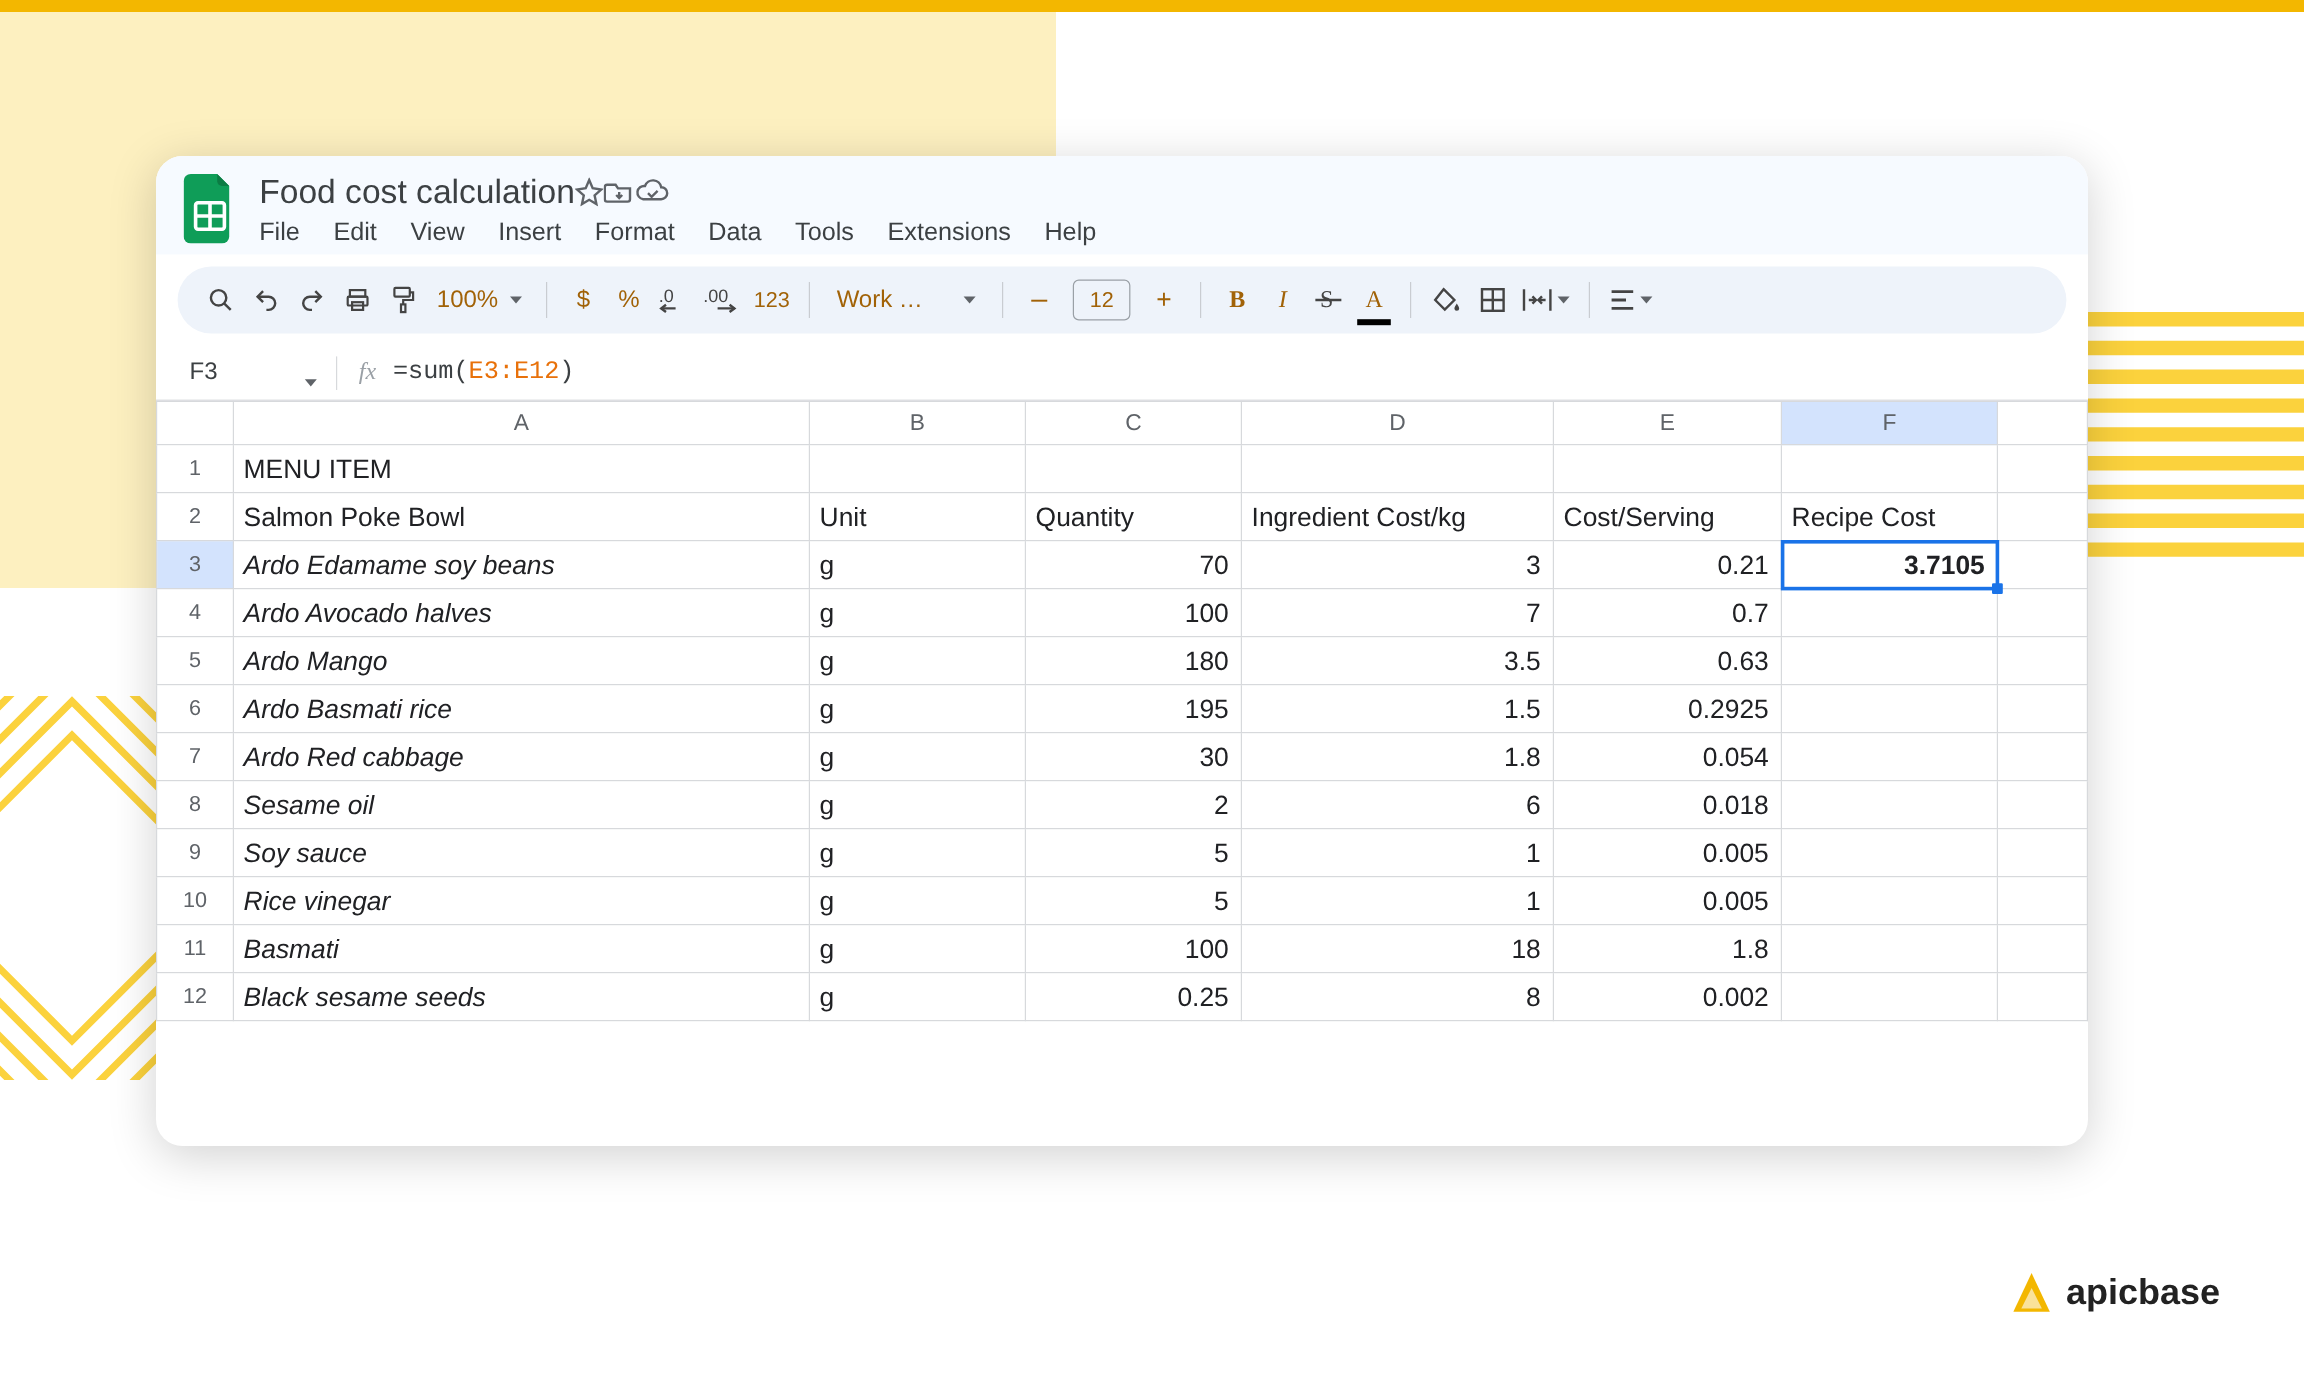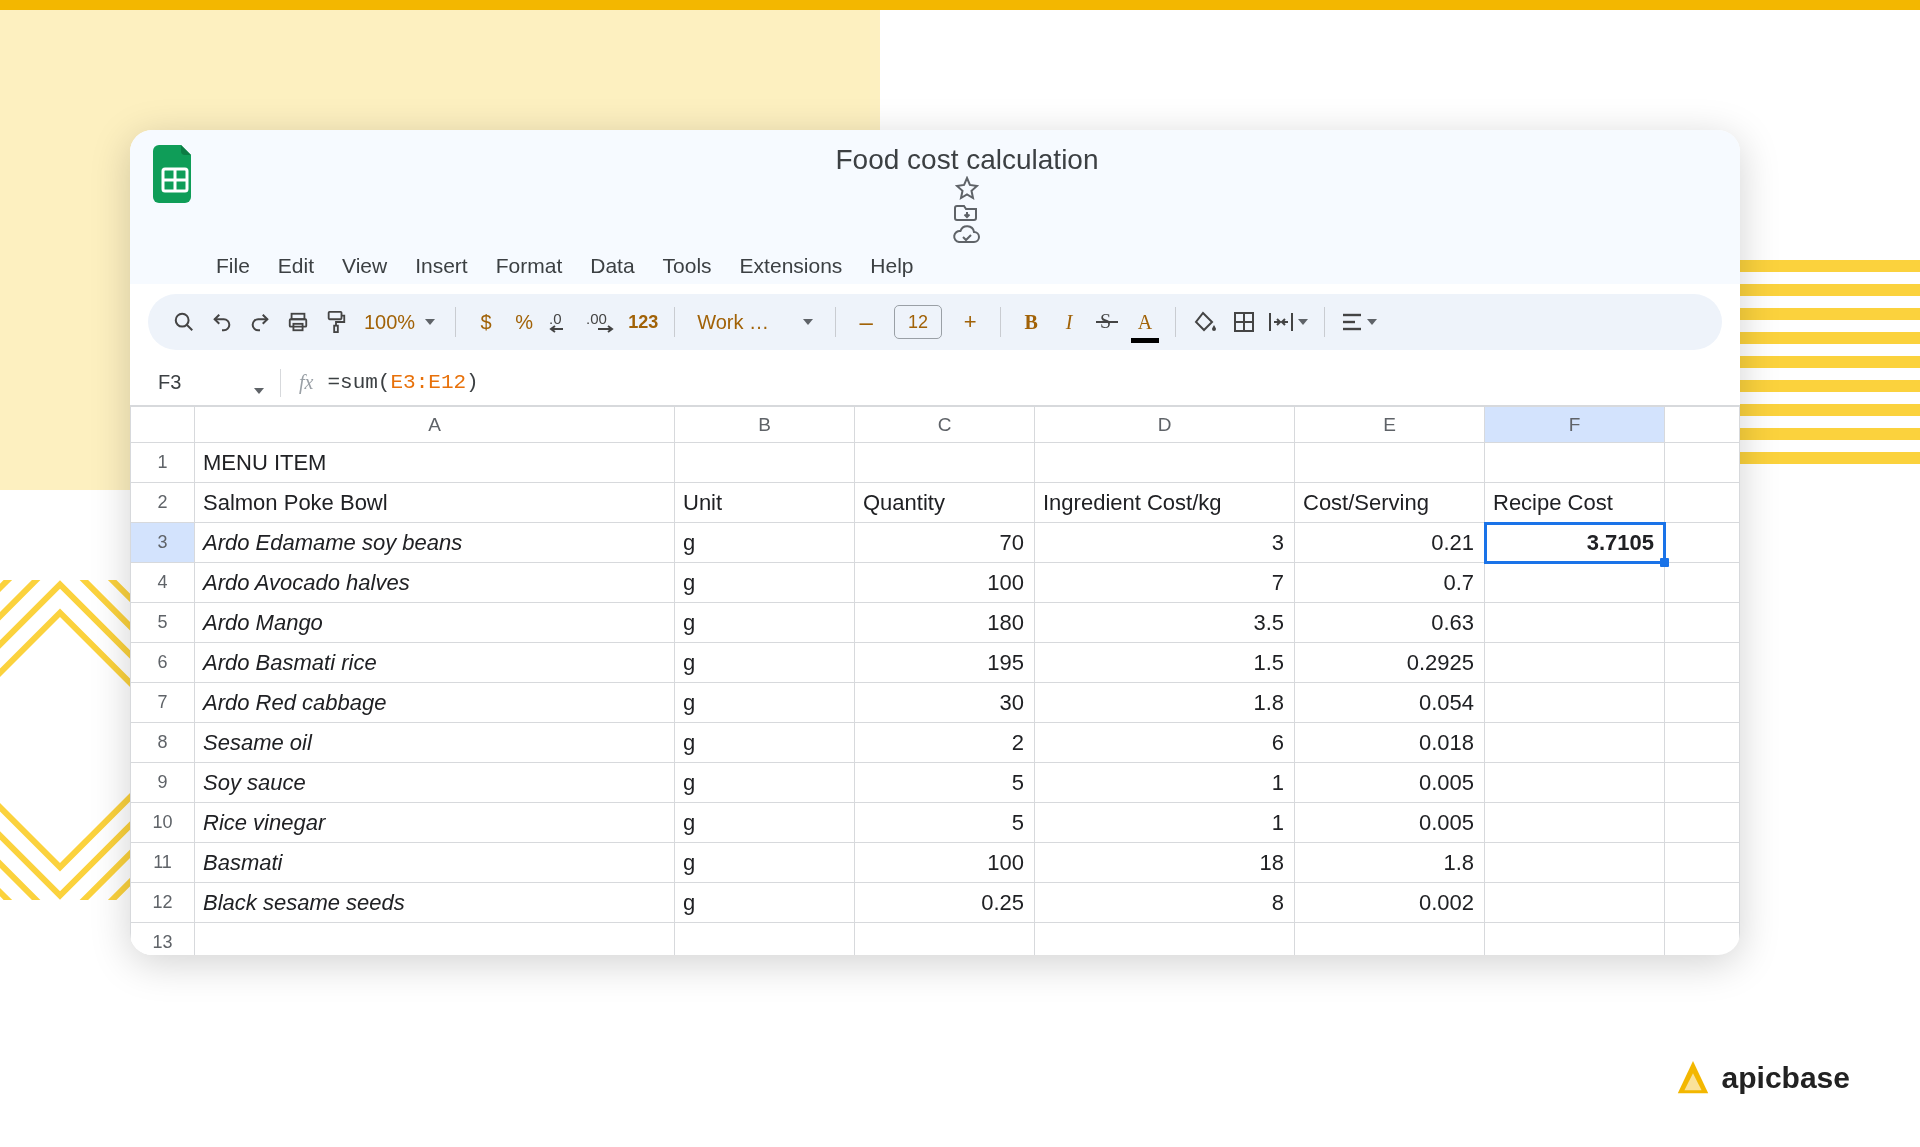--- a/index.html
+++ b/index.html
@@ -28,21 +28,21 @@
     background:#fff;
     border-radius:22px;
     box-shadow:0 8px 40px rgba(0,0,0,0.18);
     overflow:hidden;
     display:flex; flex-direction:column;
   }
   
   .header { background:#f6faff; padding:14px 22px 6px 22px; display:flex; align-items:flex-start; gap:18px;}
   .sheets-logo { width:46px; height:60px; flex:0 0 auto; display:flex; align-items:center; justify-content:center;}
   .doc-area { flex:1; }
-  .doc-title-row{ display:flex; align-items:center; gap:0;flex-direction:column;}
+  .doc-title-row{ display:flex; align-items:center; gap:0;}
   .doc-title{ font-size:28px; color:#3c4043; font-weight:400;}
   .title-icon{ color:#5f6368; display:flex; align-items:center;}
   .menubar{ display:flex; gap:28px; margin-top:6px;}
   .menubar span{ font-size:21px; color:#3c4043; cursor:pointer;}
 
   
   .toolbar{
     background:#eef3fa;
     margin:10px 18px 0 18px;
     border-radius:40px;
@@ -230,21 +230,21 @@
           <line x1="2" y1="19" x2="14" y2="19" stroke="#444" stroke-width="2"></line>
         </svg>
     </div>
     <div class="tbtn">
       <svg width="32" height="24" viewBox="0 0 32 24">
           <text x="0" y="14" font-size="15" fill="#444">.00</text>
           <path d="M22 16l4 3-4 3" fill="none" stroke="#444" stroke-width="2"></path>
           <line x1="12" y1="19" x2="26" y2="19" stroke="#444" stroke-width="2"></line>
         </svg>
     </div>
-    <div class="tbtn" style="font-size:18px;font-weight:bold;">123</div>
+    <div class="tbtn" style="font-size:18px;">123</div>
     <div class="tsep"></div>
     <div class="tbtn font-sel">
       <span>Work …</span>
         <span class="caret"></span>
     </div>
     <div class="tsep"></div>
     <div class="size-group">
       <div class="tbtn" style="font-size:24px;">–</div>
       <div class="size-box">12</div>
       <div class="tbtn" style="font-size:22px;">+</div>
@@ -445,27 +445,17 @@
         <tr>
           <td class="rowhdr">12</td>
           <td class="ital">Black sesame seeds</td>
           <td>g</td>
           <td class="num">0.25</td>
           <td class="num">8</td>
           <td class="num">0.002</td>
           <td></td>
             <td></td>
         </tr>
-        <tr>
-          <td class="rowhdr">13</td>
-          <td></td>
-            <td></td>
-            <td></td>
-            <td></td>
-            <td></td>
-            <td></td>
-            <td></td>
-        </tr>
       </tbody>
     </table>
   </div>
 
 </div>
 
 </body></html>

